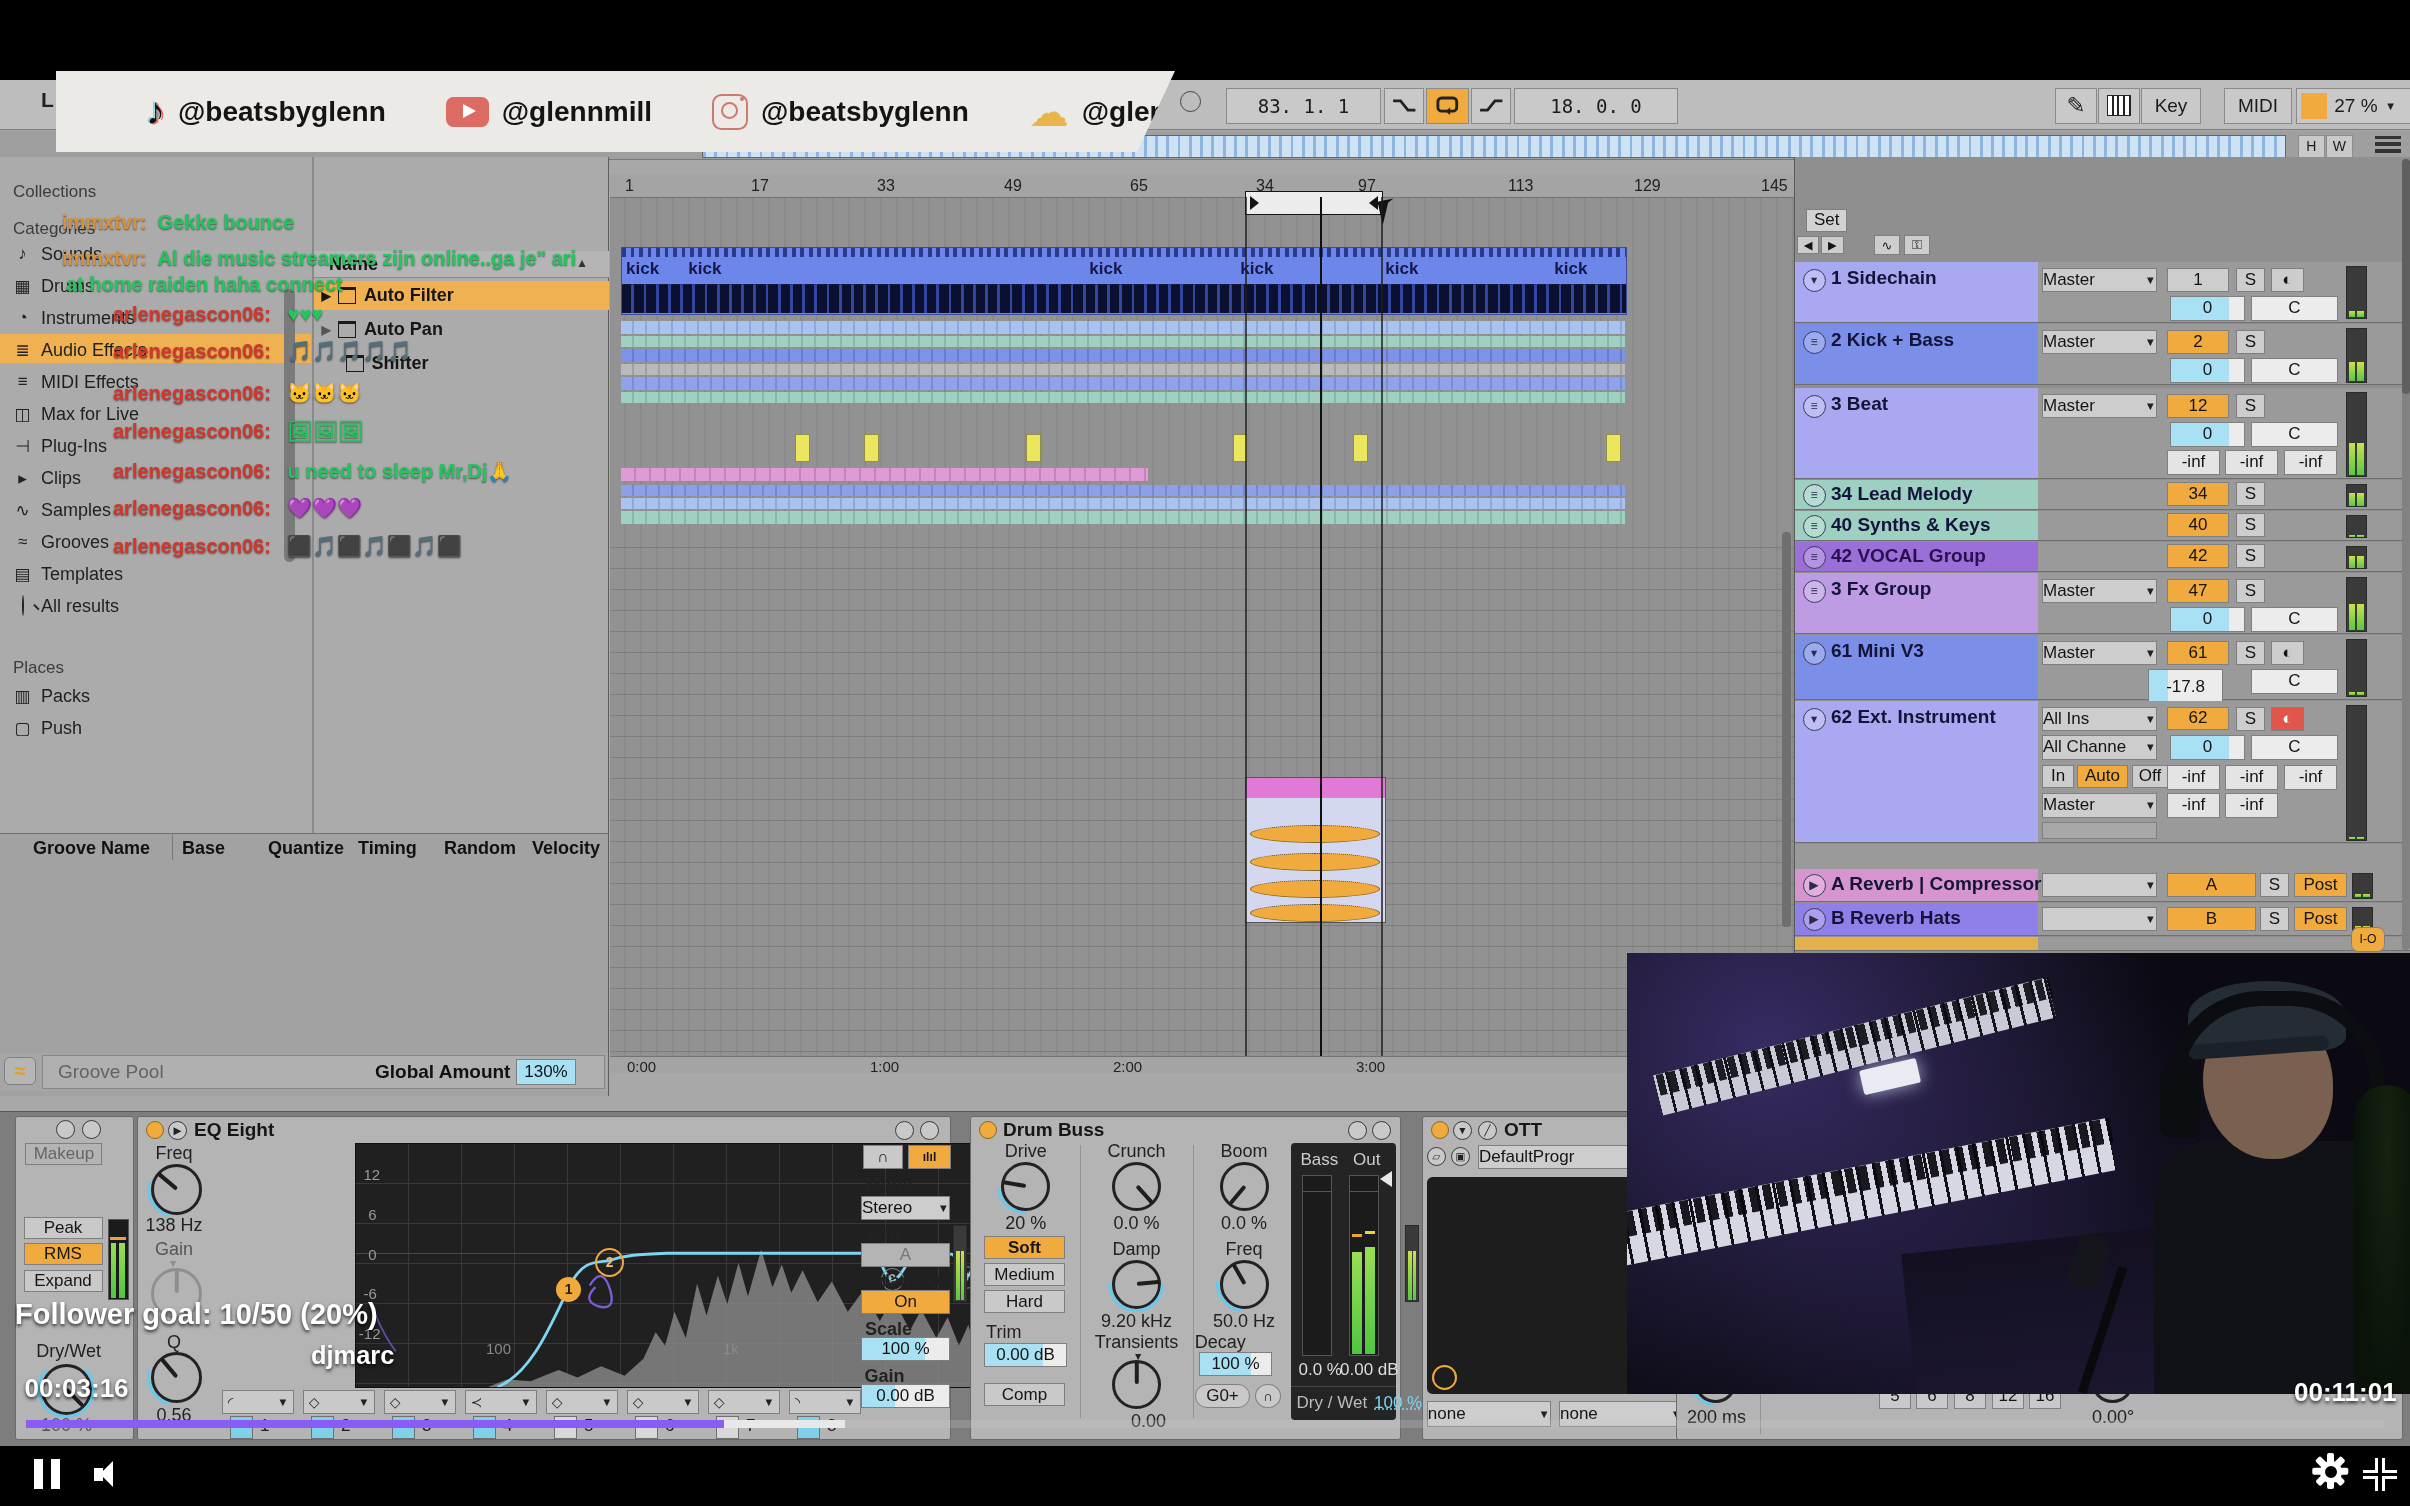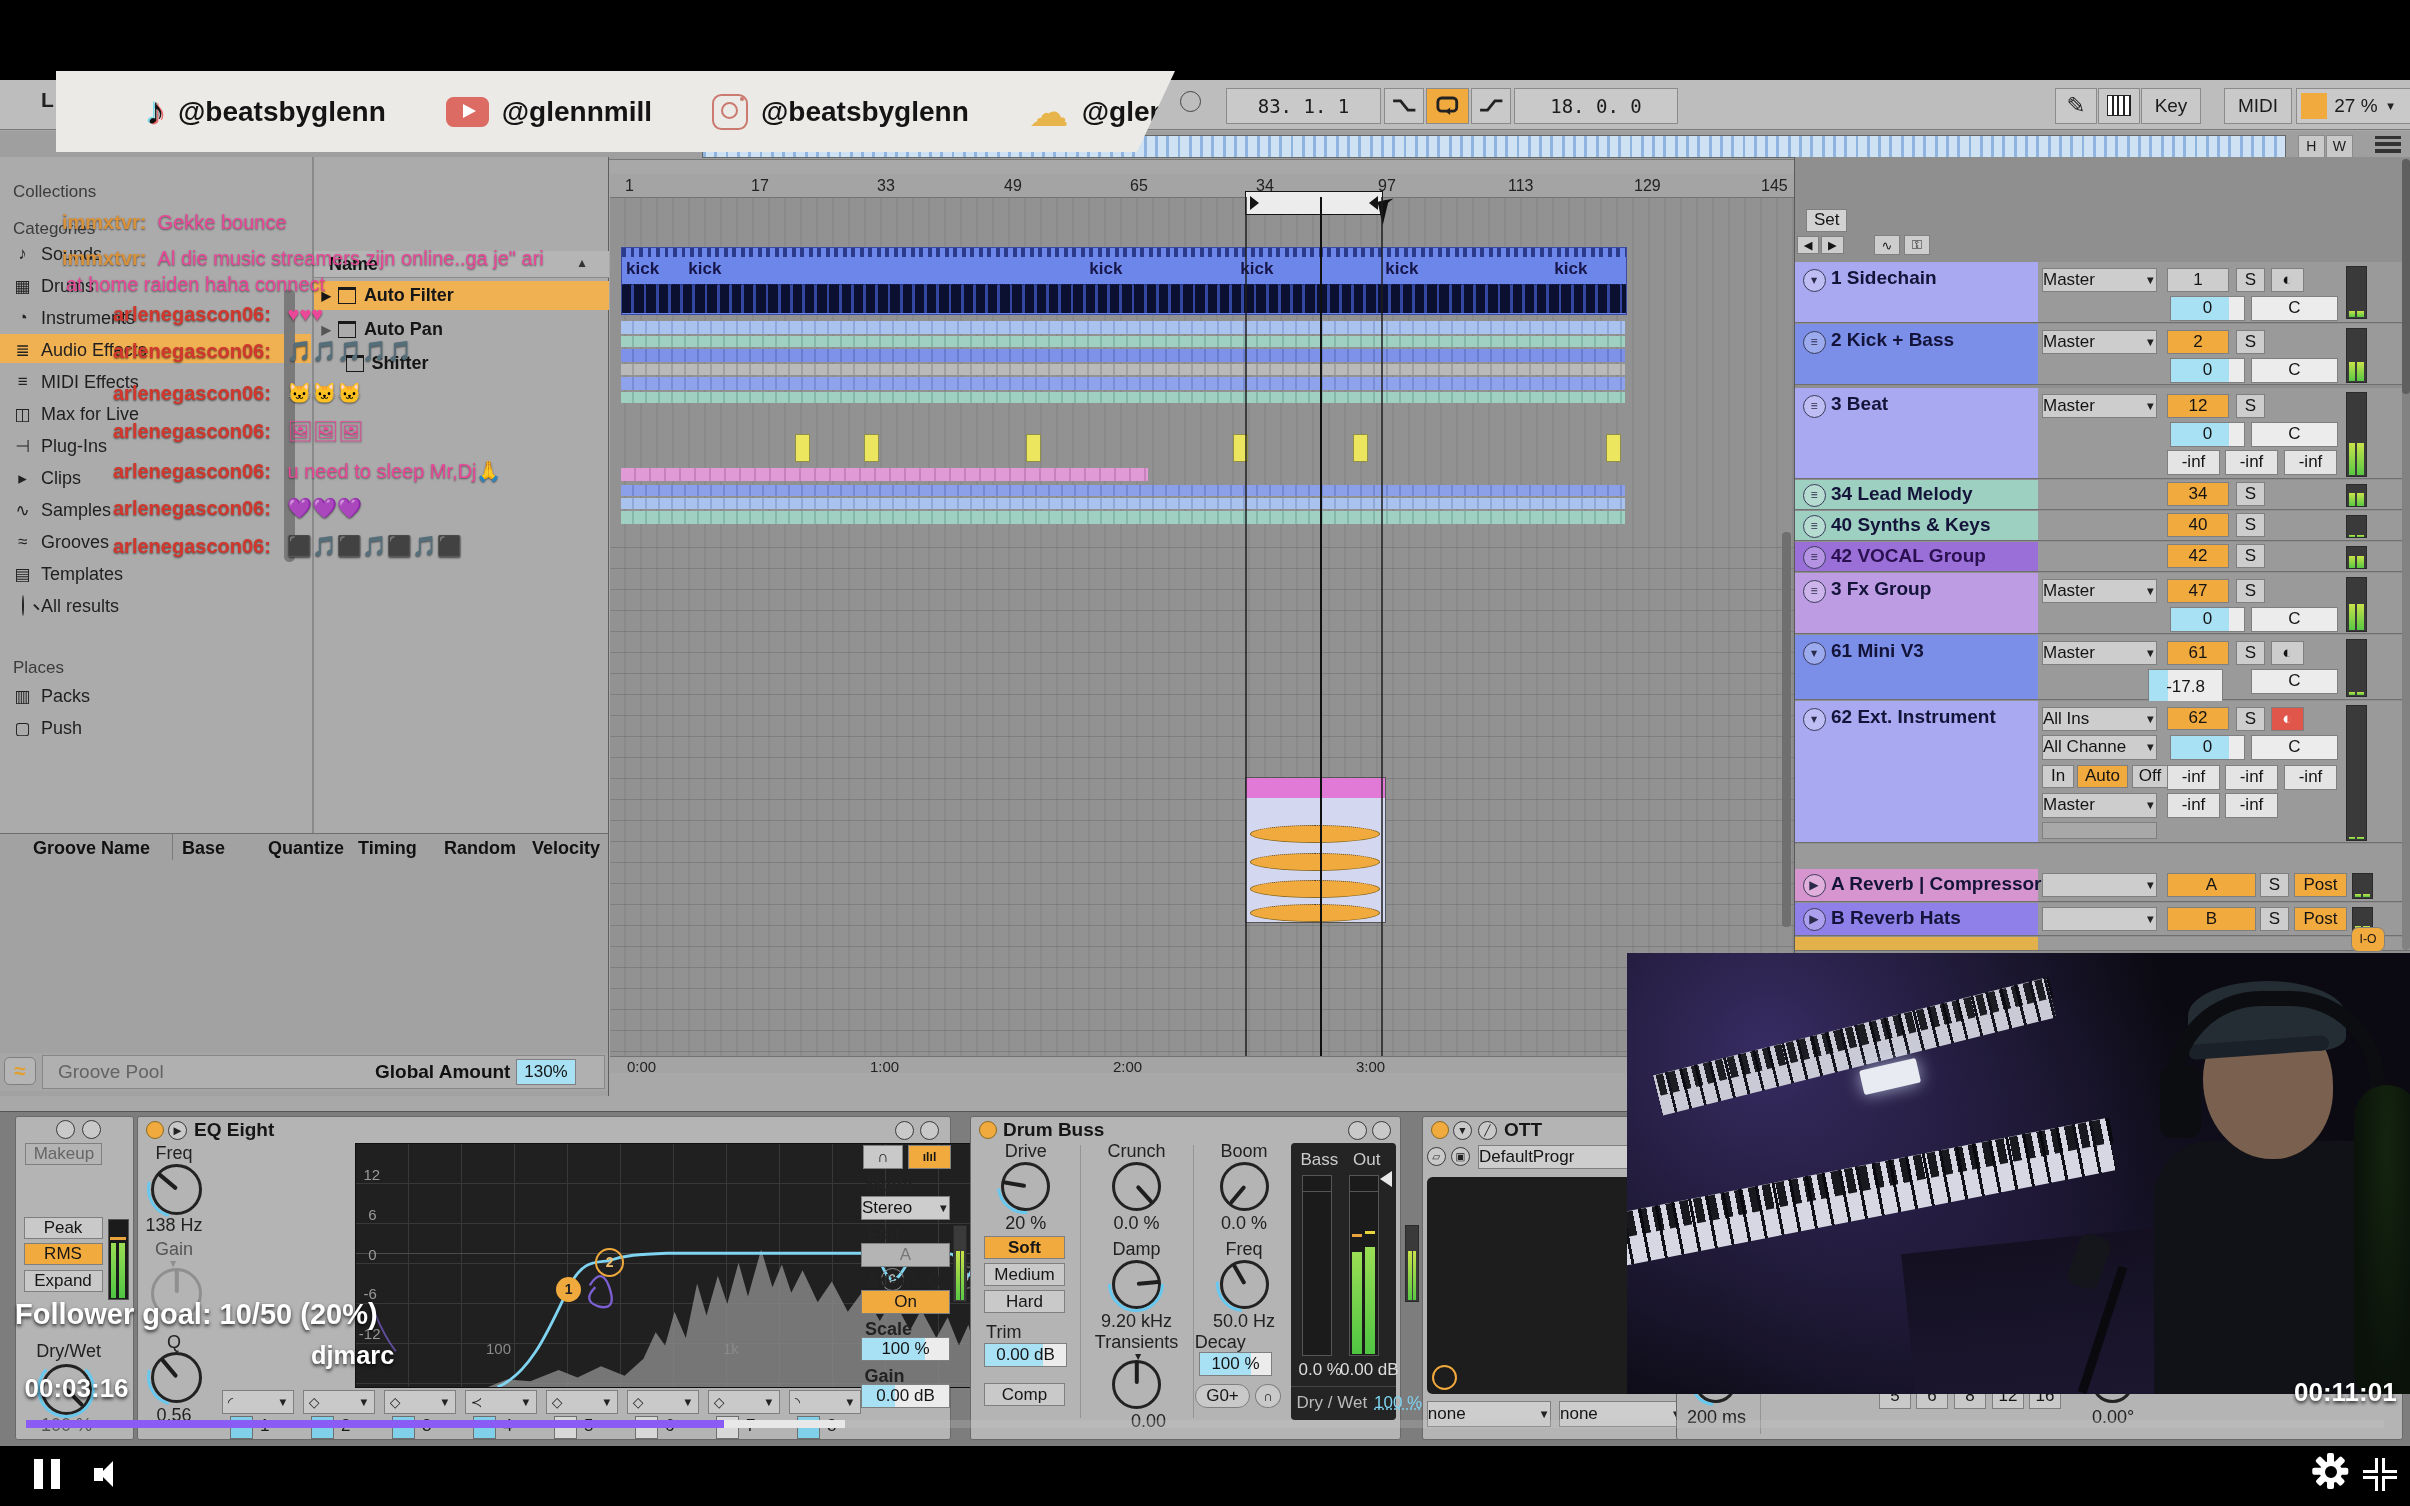--- a/index.html
+++ b/index.html
@@ -25,21 +25,21 @@
   #fileshdr{left:314px;top:94px;width:295px;height:26px;background:#b5b5b5;border-bottom:0.9px solid #8a8a8a}
   .frow{position:absolute;left:314px;width:295px;height:29px;display:flex;align-items:center;gap:7.5px;
     font-size:18px;font-weight:bold;color:#161616}
   .winico{width:16px;height:12.2px;border:1.9px solid #1a1a1a;border-top-width:3.8px;background:transparent}
   .mag{width:12.2px;height:12.2px;border:1.9px solid #222;border-radius:50%;position:relative}
   .mag::after{content:"";position:absolute;left:10.4px;top:10.4px;width:6.6px;height:1.9px;background:#222;transform:rotate(45deg)}
   
   .chatrow{position:absolute;font-size:20px;font-weight:bold;white-space:nowrap;z-index:55;
     text-shadow:0 0.9px 1.9px rgba(0,0,0,.55)}
   .cu1{color:#d8913b}.cu2{color:#d1372c}
-  .cmsg{color:#ec4899;font-weight:normal}
+  .cmsg{color:#22c55e;font-weight:bold}
   
   #arr{left:610px;top:94px;width:1184px;height:899px;overflow:hidden;
     background:repeating-linear-gradient(90deg,#929292 0 14px,#8a8a8a 14px 16px)}
   #arr .hlines{position:absolute;left:0;top:353px;width:100%;height:546px;
     background:repeating-linear-gradient(180deg,rgba(120,120,120,.0) 0 20px,rgba(110,110,110,.55) 20px 21px)}
   #ruler{position:absolute;left:0;top:0;width:100%;height:22.6px;background:#a4a4a4;border-bottom:0.9px solid #737373}
   .barnum{position:absolute;top:2.8px;font-size:16px;color:#222}
   #bruler{position:absolute;left:0;top:882px;width:100%;height:17px;background:#a4a4a4;border-top:0.9px solid #737373}
   .tnum{position:absolute;top:0.9px;font-size:15px;color:#222}
   .lane{position:absolute;left:11.3px;width:1004px}
@@ -266,21 +266,21 @@
 
   <div id="arr" class="a">
     <div class="hlines"></div>
     <div id="ruler">
       <span class="barnum" style="left:15px">1</span>
       <span class="barnum" style="left:141px">17</span>
       <span class="barnum" style="left:267px">33</span>
       <span class="barnum" style="left:394px">49</span>
       <span class="barnum" style="left:520px">65</span>
       <span class="barnum" style="left:646px">34</span>
-      <span class="barnum" style="left:768px">97</span>
+      <span class="barnum" style="left:748px">97</span>
       <span class="barnum" style="left:898px">113</span>
       <span class="barnum" style="left:1024px">129</span>
       <span class="barnum" style="left:1151px">145</span>
     </div>
 
     <div id="brace">
       <span class="btri" style="border-left:9.4px solid #141414"></span>
       <span class="btri" style="border-right:9.4px solid #141414"></span>
     </div>
     <div id="cursor"></div>

